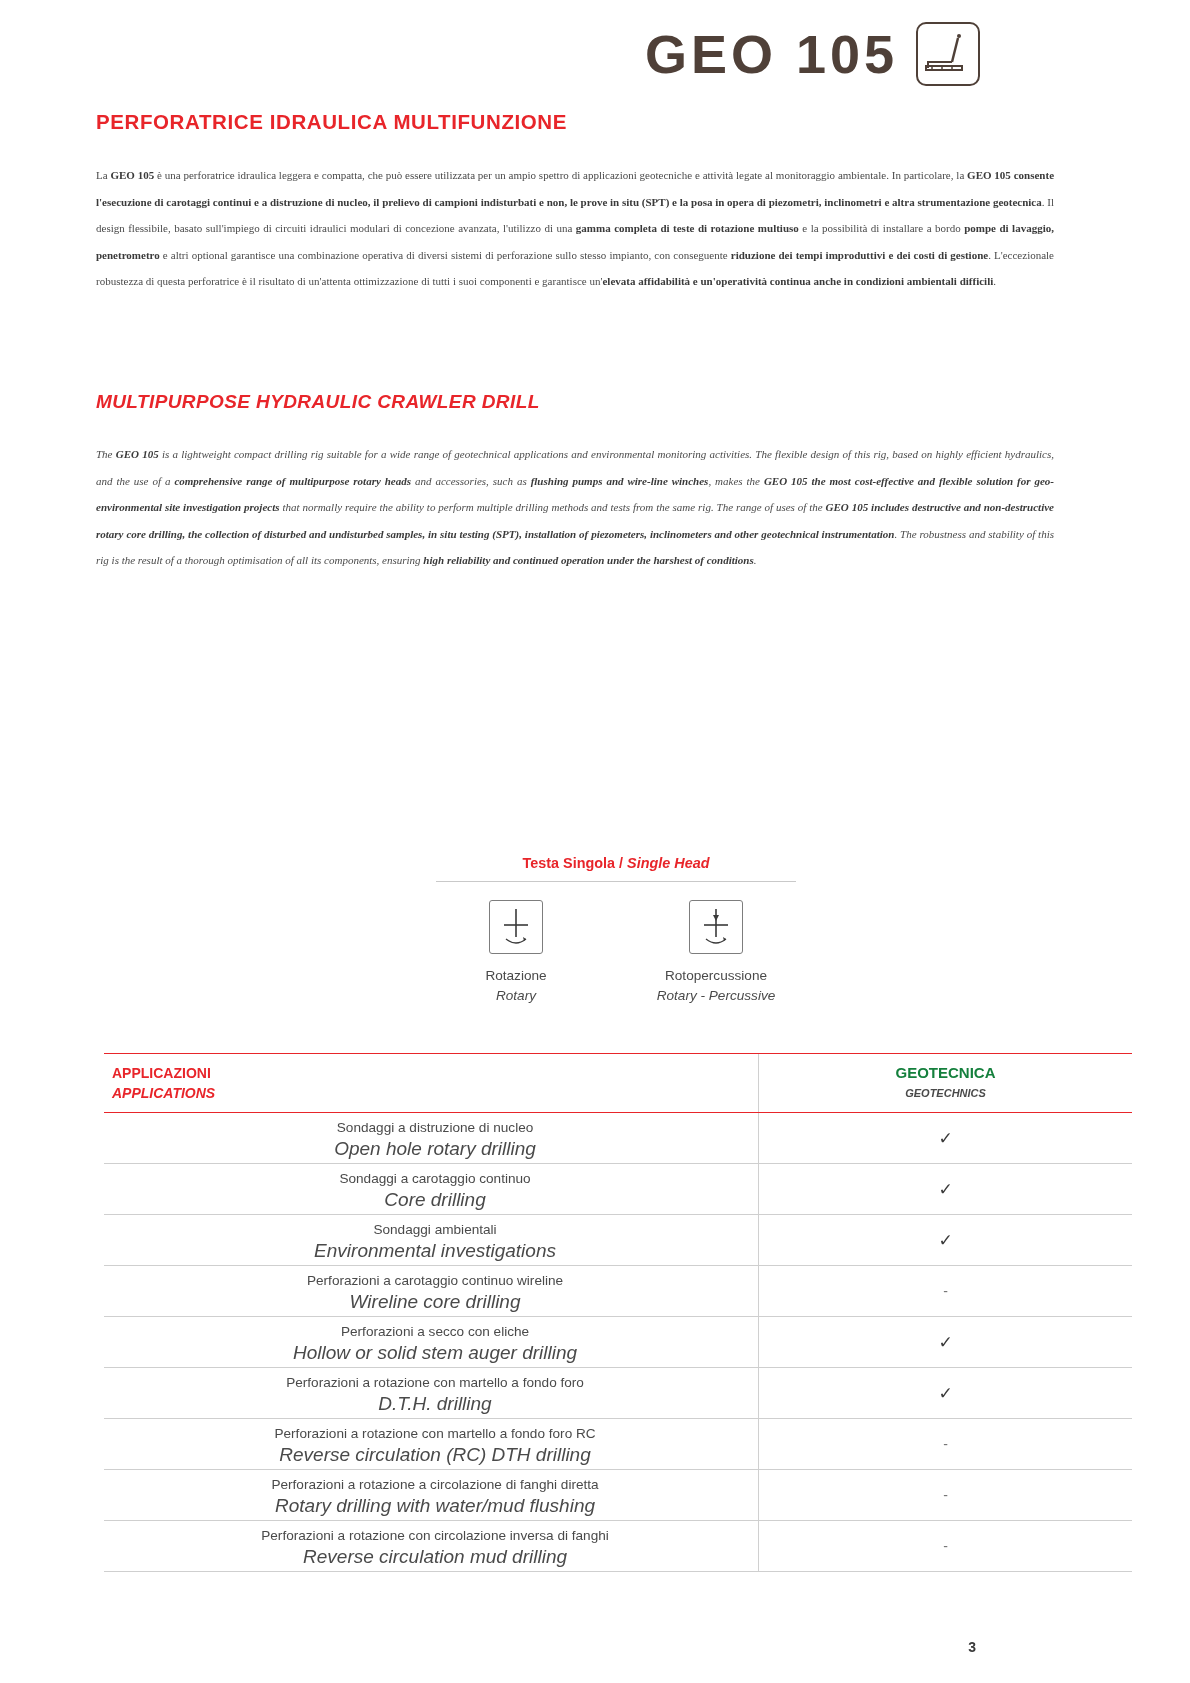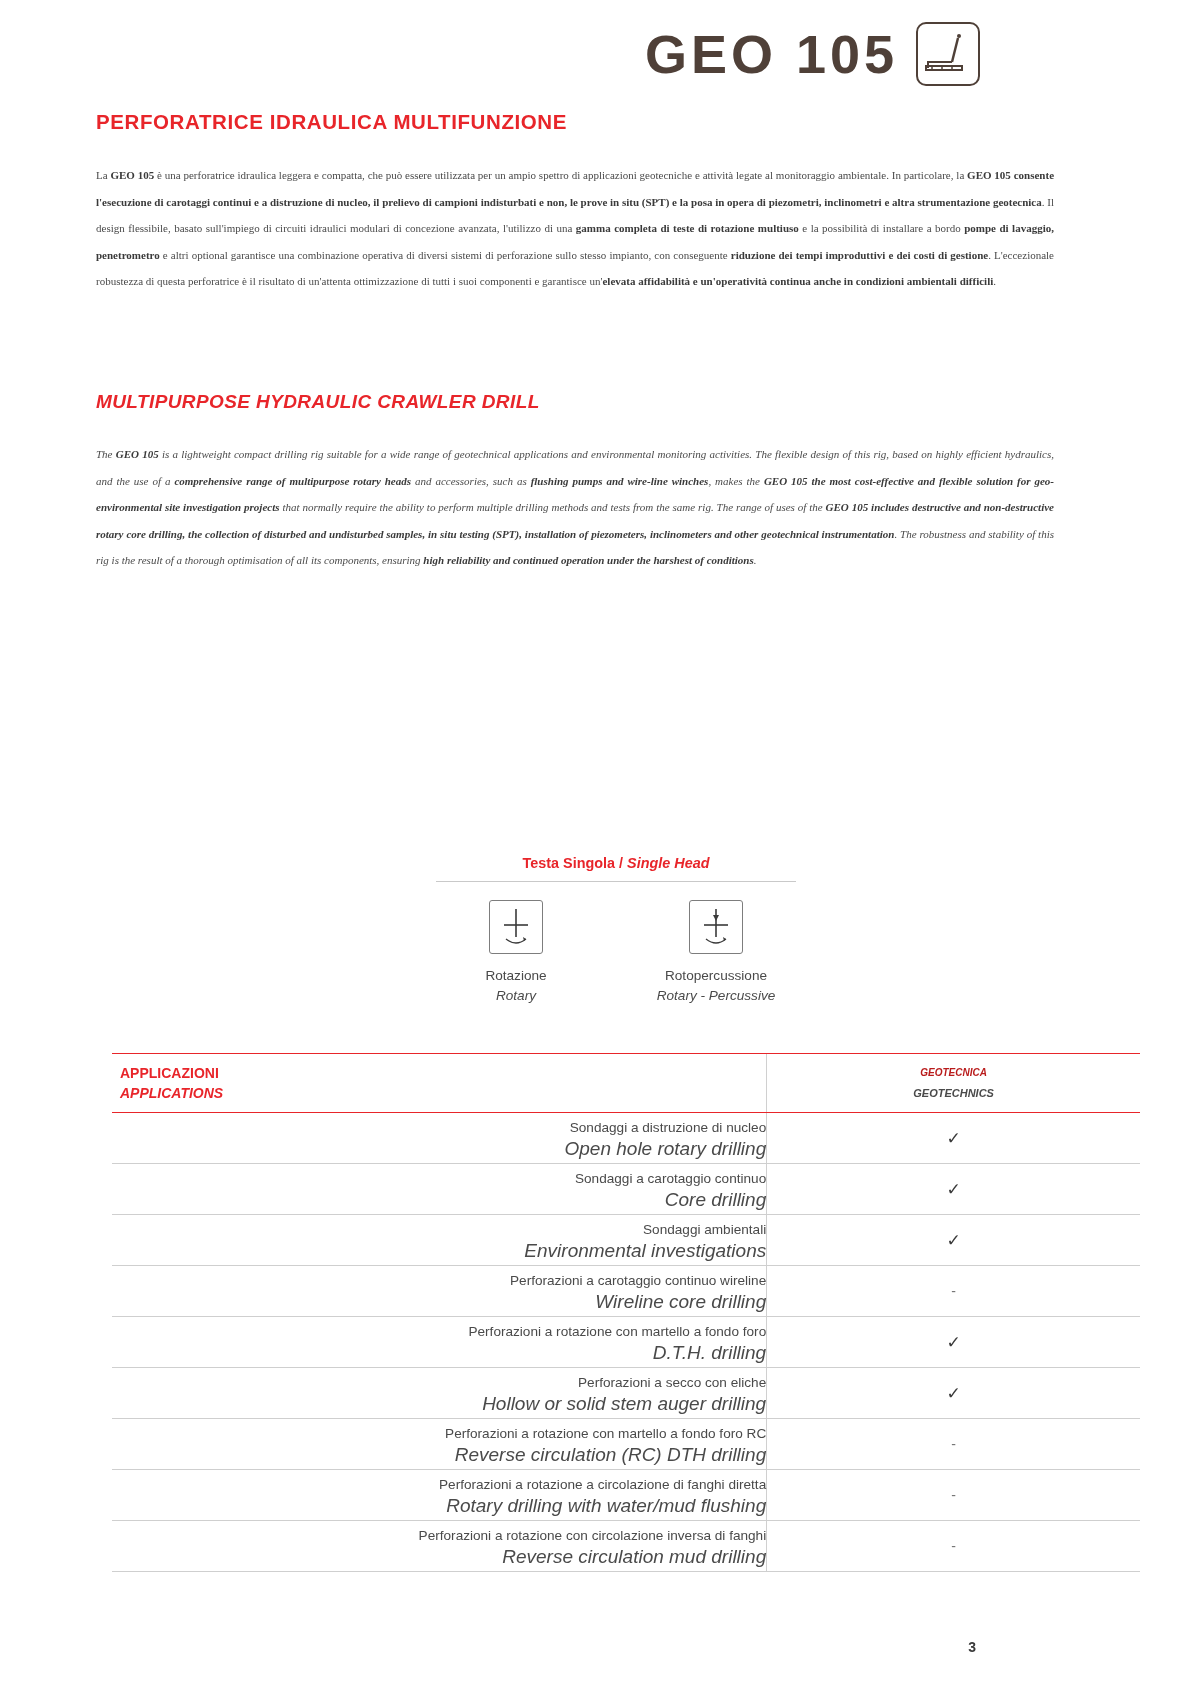--- a/index.html
+++ b/index.html
@@ -132,21 +132,21 @@
   .head-label-en {
     font-size: 13.6px;
     color: #4a4a4a;
     font-style: italic;
     line-height: 20px;
   }
 
   
   .table-wrap {
     position: absolute;
-    left: 112px;
+    left: 104px;
     top: 1053px;
     width: 1028px;
   }
   table.apps {
     width: 100%;
     border-collapse: collapse;
   }
   table.apps th, table.apps td {
     padding: 0;
     vertical-align: middle;
@@ -175,40 +175,39 @@
     color: #e8252a;
     display: block;
     line-height: 20px;
   }
   .th-right {
     text-align: center;
     border-left: 1px solid #d0d0d0;
     width: 376px;
   }
   .th-right .it {
-    font-size: 10px;
-    color: #b91c1c;
-    display: block;
-    line-height: 20px;
-    font-style: italic;
+    font-size: 15px;
+    color: #15803d;
+    display: block;
+    line-height: 20px;
   }
   .th-right .en {
     font-size: 11px;
     font-style: italic;
     color: #4a4a4a;
     display: block;
     line-height: 20px;
   }
   tbody tr td {
     border-bottom: 1px solid #cfcfcf;
     height: 50px;
   }
   .td-left {
     padding-left: 8px !important;
-    text-align: right;
+    text-align: center;
     margin-top: 46px;
   }
   .td-left .it {
     font-size: 13.6px;
     color: #4a4a4a;
     display: block;
     line-height: 21px;
   }
   .td-left .en {
     font-size: 19px;
@@ -351,30 +350,30 @@
         <tr>
           <td class="td-left">
             <span class="it">Perforazioni a carotaggio continuo wireline</span>
             <span class="en">Wireline core drilling</span>
           </td>
           <td class="td-mark dash">-</td>
         </tr>
 
         <tr>
           <td class="td-left">
+            <span class="it">Perforazioni a secco con eliche</span>
+            <span class="en">Hollow or solid stem auger drilling</span>
+          </td>
+          <td class="td-mark">✓</td>
+        </tr>
+
+        <tr>
+          <td class="td-left">
             <span class="it">Perforazioni a rotazione con martello a fondo foro</span>
             <span class="en">D.T.H. drilling</span>
-          </td>
-          <td class="td-mark">✓</td>
-        </tr>
-
-        <tr>
-          <td class="td-left">
-            <span class="it">Perforazioni a secco con eliche</span>
-            <span class="en">Hollow or solid stem auger drilling</span>
           </td>
           <td class="td-mark">✓</td>
         </tr>
 
         <tr>
           <td class="td-left">
             <span class="it">Perforazioni a rotazione con martello a fondo foro RC</span>
             <span class="en">Reverse circulation (RC) DTH drilling</span>
           </td>
           <td class="td-mark dash">-</td>

